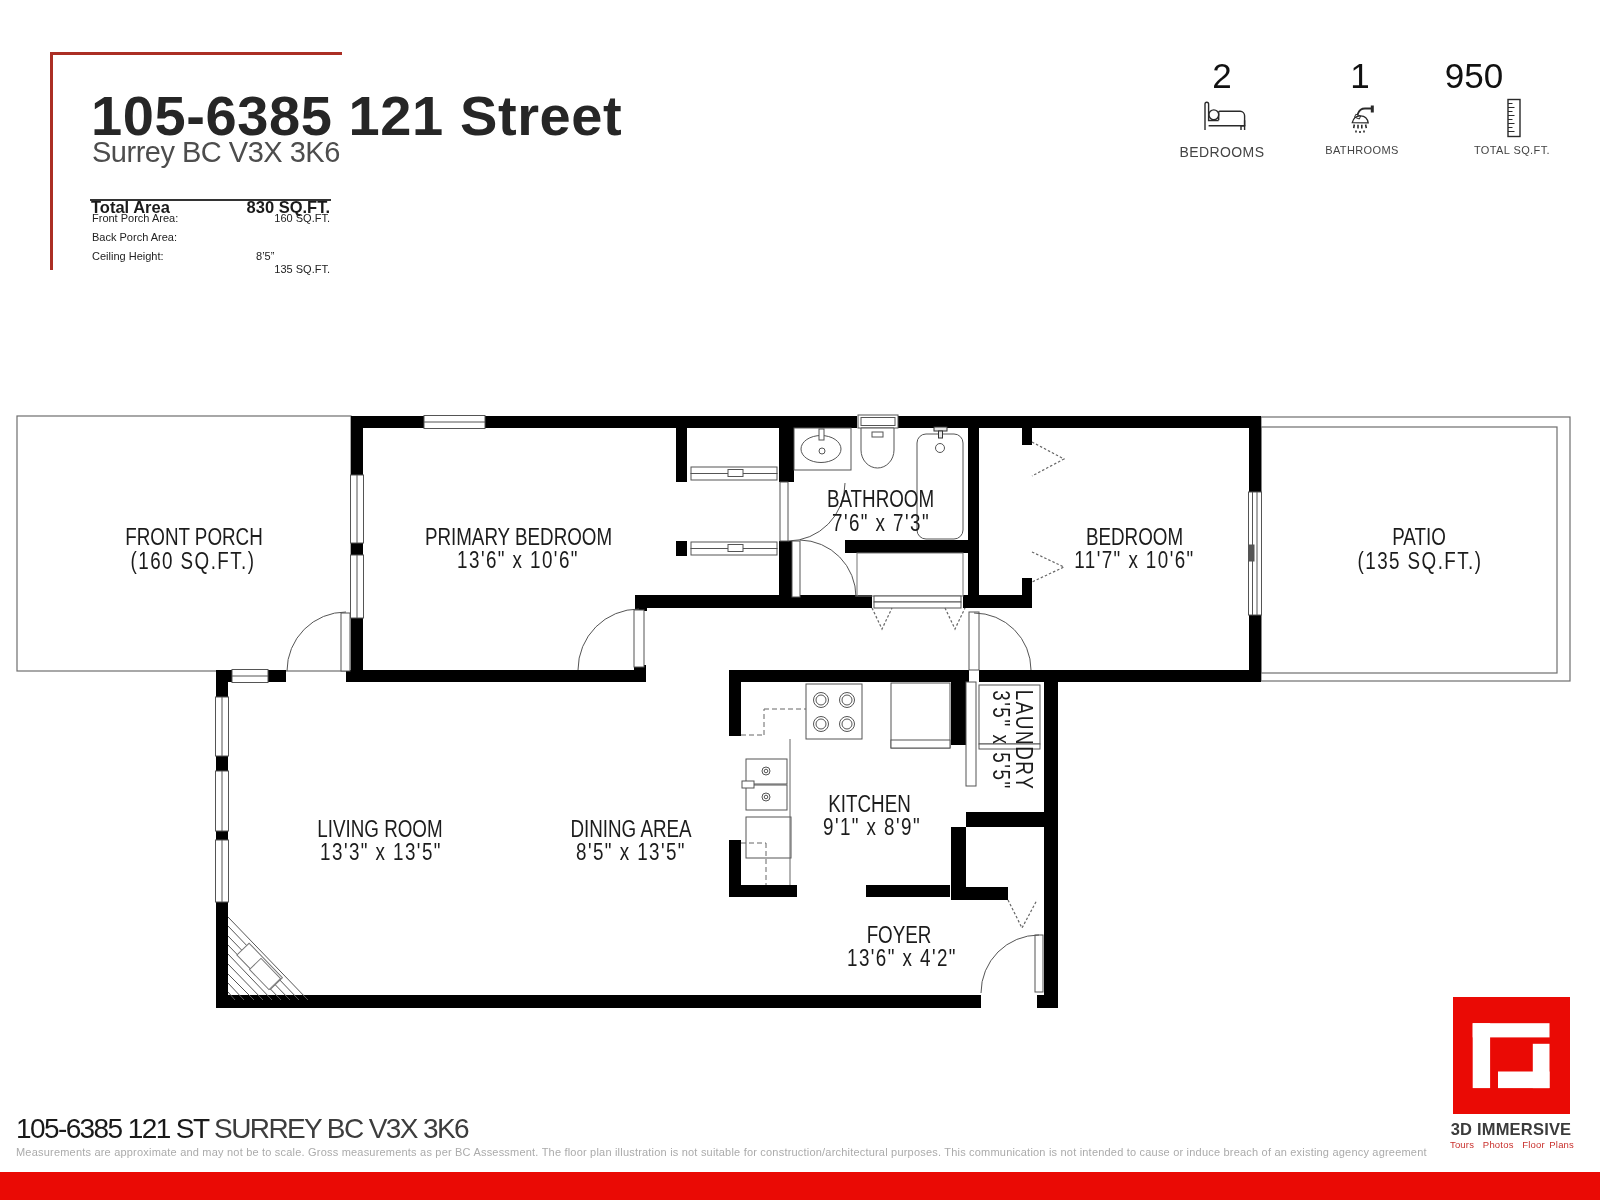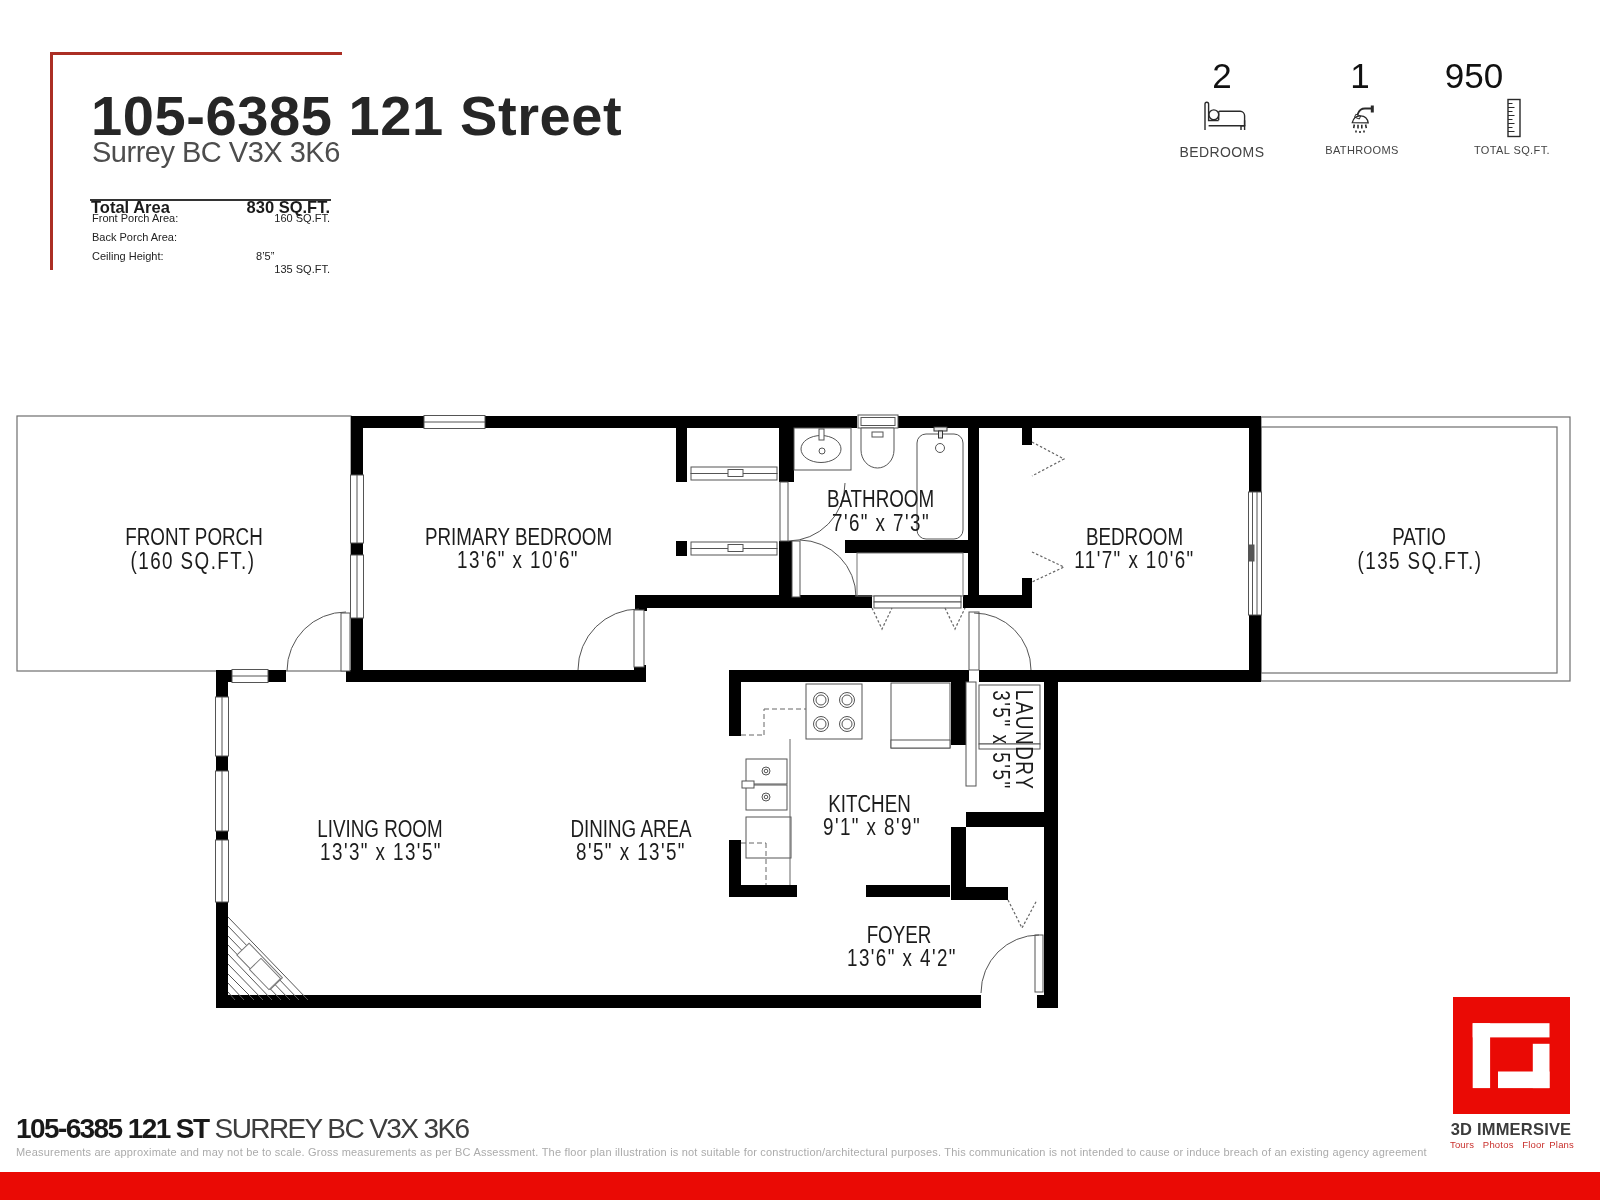--- a/index.html
+++ b/index.html
@@ -246,21 +246,21 @@
     <text letter-spacing="1.8" transform="translate(631 860) scale(0.8 1)">8'5" x 13'5"</text>
     <text transform="translate(869.5 812) scale(0.8 1)">KITCHEN</text>
     <text letter-spacing="1.8" transform="translate(872 835) scale(0.8 1)">9'1" x 8'9"</text>
     <text transform="translate(899 943) scale(0.8 1)">FOYER</text>
     <text letter-spacing="1.8" transform="translate(902 966) scale(0.8 1)">13'6" x 4'2"</text>
     <text letter-spacing="2" transform="translate(1016 740) rotate(90) scale(0.8 1)">LAUNDRY</text>
     <text letter-spacing="2" transform="translate(993 740) rotate(90) scale(0.8 1)">3'5" x 5'5"</text>
   </g>
 </svg>
 
-<div class="abs" style="left:16px;top:1113px;font-size:28px;color:#3d3d3d;letter-spacing:-1.6px;"><span style="font-weight:bold;color:#191919;">105-6385 121 ST</span> SURREY BC V3X 3K6</div>
+<div class="abs" style="left:16px;top:1113px;font-size:28px;color:#3d3d3d;letter-spacing:-1.6px;"><span style="font-weight:normal;color:#191919;">105-6385 121 ST</span> SURREY BC V3X 3K6</div>
 <div class="abs" style="left:16px;top:1146px;font-size:11px;color:#ababab;letter-spacing:0.2px;">Measurements are approximate and may not be to scale. Gross measurements as per BC Assessment. The floor plan illustration is not suitable for construction/architectural purposes. This communication is not intended to cause or induce breach of an existing agency agreement</div>
 <div class="abs" style="left:0;top:1172px;width:1600px;height:28px;background:#ea0a05;"></div>
 
 <svg class="abs" style="left:1400px;top:990px;" width="200" height="170" viewBox="0 0 200 170">
   <rect x="53" y="7" width="117" height="117" fill="#ea0a05"></rect>
   <g fill="#ffffff">
     <rect x="72.7" y="33.2" width="17.4" height="64.9"></rect>
     <rect x="72.7" y="33.2" width="76.8" height="14.2"></rect>
     <rect x="132.8" y="53.8" width="16.7" height="44.3"></rect>
     <rect x="98" y="81.5" width="51.5" height="16.6"></rect>

